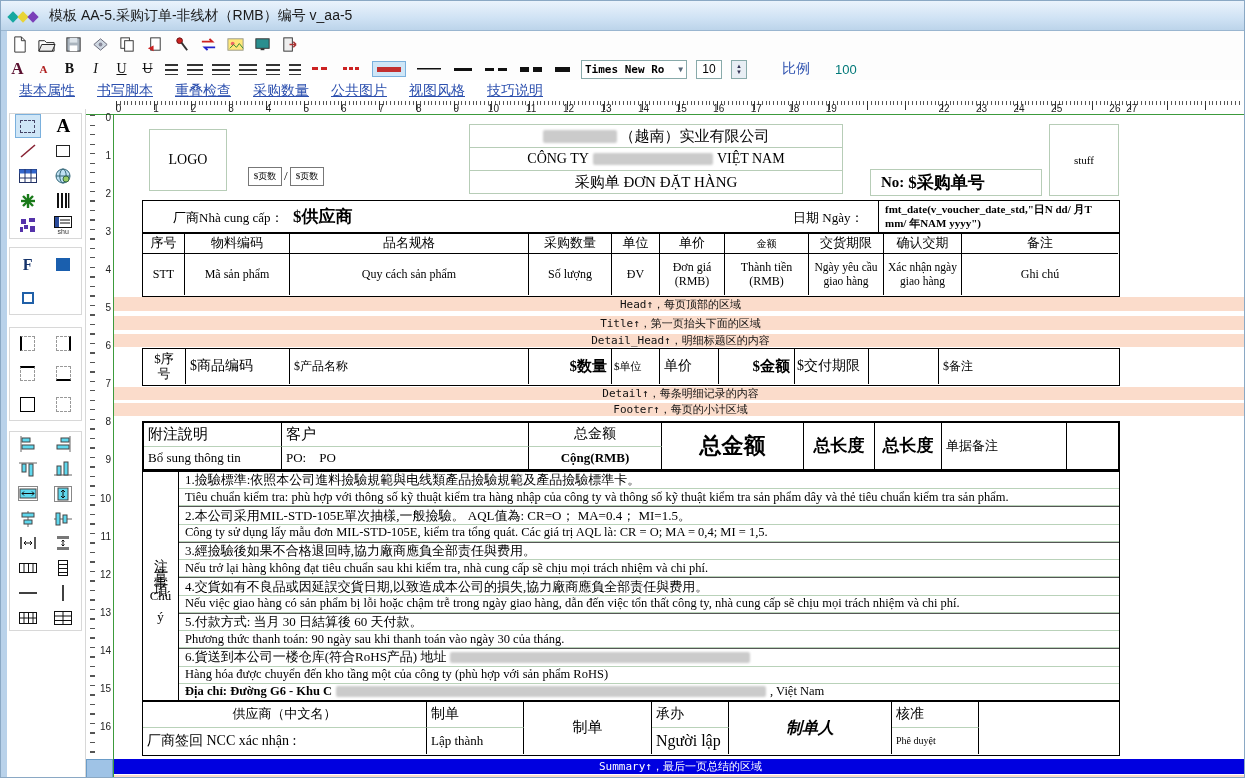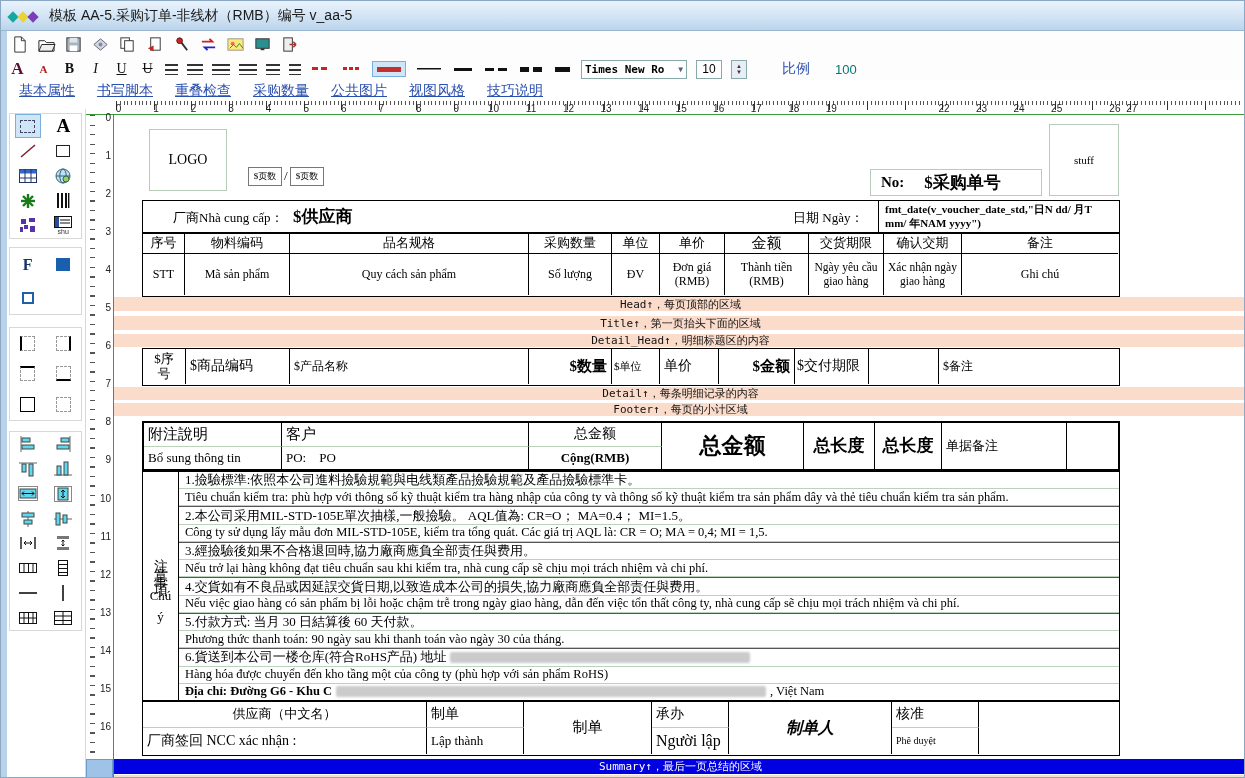--- a/index.html
+++ b/index.html
@@ -532,22 +532,34 @@
   <div class="abs" id="canvas">
 
     <div class="abs gbox" style="left:35px;top:14px;width:78px;height:62px;display:flex;align-items:center;justify-content:center;font-size:14px">LOGO</div>
 
     <div class="abs" style="left:134px;top:52px;width:110px;height:20px;font-size:9px">
       <span class="abs" style="left:0;top:0;width:34px;height:19px;border:1px solid #777;display:flex;align-items:center;justify-content:center">$页数</span>
       <span class="abs serif" style="left:36px;top:1px;font-size:13px">/</span>
       <span class="abs" style="left:42px;top:0;width:34px;height:19px;border:1px solid #777;display:flex;align-items:center;justify-content:center">$页数</span>
     </div>
 
-
-    <div class="abs gbox" style="left:756px;top:54px;width:172px;height:27px;display:flex;align-items:center;padding-left:10px;gap:20px">
+    <div class="abs gbox" style="left:355px;top:9px;width:374px;height:70px">
+      <div style="height:23px;border-bottom:1px solid #b7cdb7;display:flex;align-items:center;justify-content:center;font-size:15px">
+        <span class="redact" style="width:74px;height:13px;margin-right:3px"></span>
+        <span>（越南）实业有限公司</span>
+      </div>
+      <div style="height:23px;border-bottom:1px solid #b7cdb7;display:flex;align-items:center;justify-content:center;font-size:14px;gap:4px">
+        <span>CÔNG TY</span>
+        <span class="redact" style="width:120px;height:12px"></span>
+        <span>VIỆT NAM</span>
+      </div>
+      <div style="height:22px;display:flex;align-items:center;justify-content:center;font-size:15px">采购单 ĐƠN ĐẶT HÀNG</div>
+    </div>
+
+    <div class="abs gbox" style="left:756px;top:54px;width:172px;height:27px;display:flex;align-items:center;padding-left:10px;gap:4px">
       <span style="font-weight:bold;font-size:15px">No:</span>
       <span style="font-weight:bold;font-size:17px">$采购单号</span>
     </div>
 
     <div class="abs" style="left:28px;top:85px;width:978px;height:33px;border:1.5px solid #000">
       <span class="abs" style="left:30px;top:8px;font-size:13px">厂商Nhà cung cấp：</span>
       <span class="abs" style="left:150px;top:4px;font-size:17px;font-weight:bold">$供应商</span>
       <span class="abs" style="left:650px;top:8px;font-size:13px">日期 Ngày：</span>
       <span class="abs" style="left:735px;top:-1px;width:242px;height:32px;border-left:1px solid #000;padding:2px 6px;font-size:11px;font-weight:bold;line-height:1.3">fmt_date(v_voucher_date_std,"日N dd/ 月T mm/ 年NAM yyyy")</span>
     </div>
@@ -555,21 +567,21 @@
     <div class="abs gbox" style="left:935px;top:9px;width:70px;height:72px;display:flex;align-items:center;justify-content:center;font-size:11px">stuff</div>
 
     <div class="abs grid" style="left:28px;top:118px;width:978px;height:64px;border:1.5px solid #000;
          grid-template-columns:42px 105px 239px 83px 48px 65px 84px 75px 78px 156px;grid-template-rows:20px 41px">
       <div class="gcell bB" style="font-size:13px">序号</div>
       <div class="gcell bB" style="font-size:13px">物料编码</div>
       <div class="gcell bB" style="font-size:13px">品名规格</div>
       <div class="gcell bB" style="font-size:13px">采购数量</div>
       <div class="gcell bB" style="font-size:13px">单位</div>
       <div class="gcell bB" style="font-size:13px">单价</div>
-      <div class="gcell bB" style="font-size:15px">金额</div>
+      <div class="gcell bB" style="font-size:10px">金额</div>
       <div class="gcell bB" style="font-size:13px">交货期限</div>
       <div class="gcell bB" style="font-size:13px">确认交期</div>
       <div class="gcell bB noR" style="font-size:13px">备注</div>
       <div class="gcell" style="font-size:12px">STT</div>
       <div class="gcell" style="font-size:12px">Mã sản phẩm</div>
       <div class="gcell" style="font-size:12px">Quy cách sản phẩm</div>
       <div class="gcell" style="font-size:12px">Số lượng</div>
       <div class="gcell" style="font-size:12px">ĐV</div>
       <div class="gcell" style="font-size:12px;padding:0 6px">Đơn giá (RMB)</div>
       <div class="gcell" style="font-size:12px;padding:0 8px">Thành tiền (RMB)</div>

